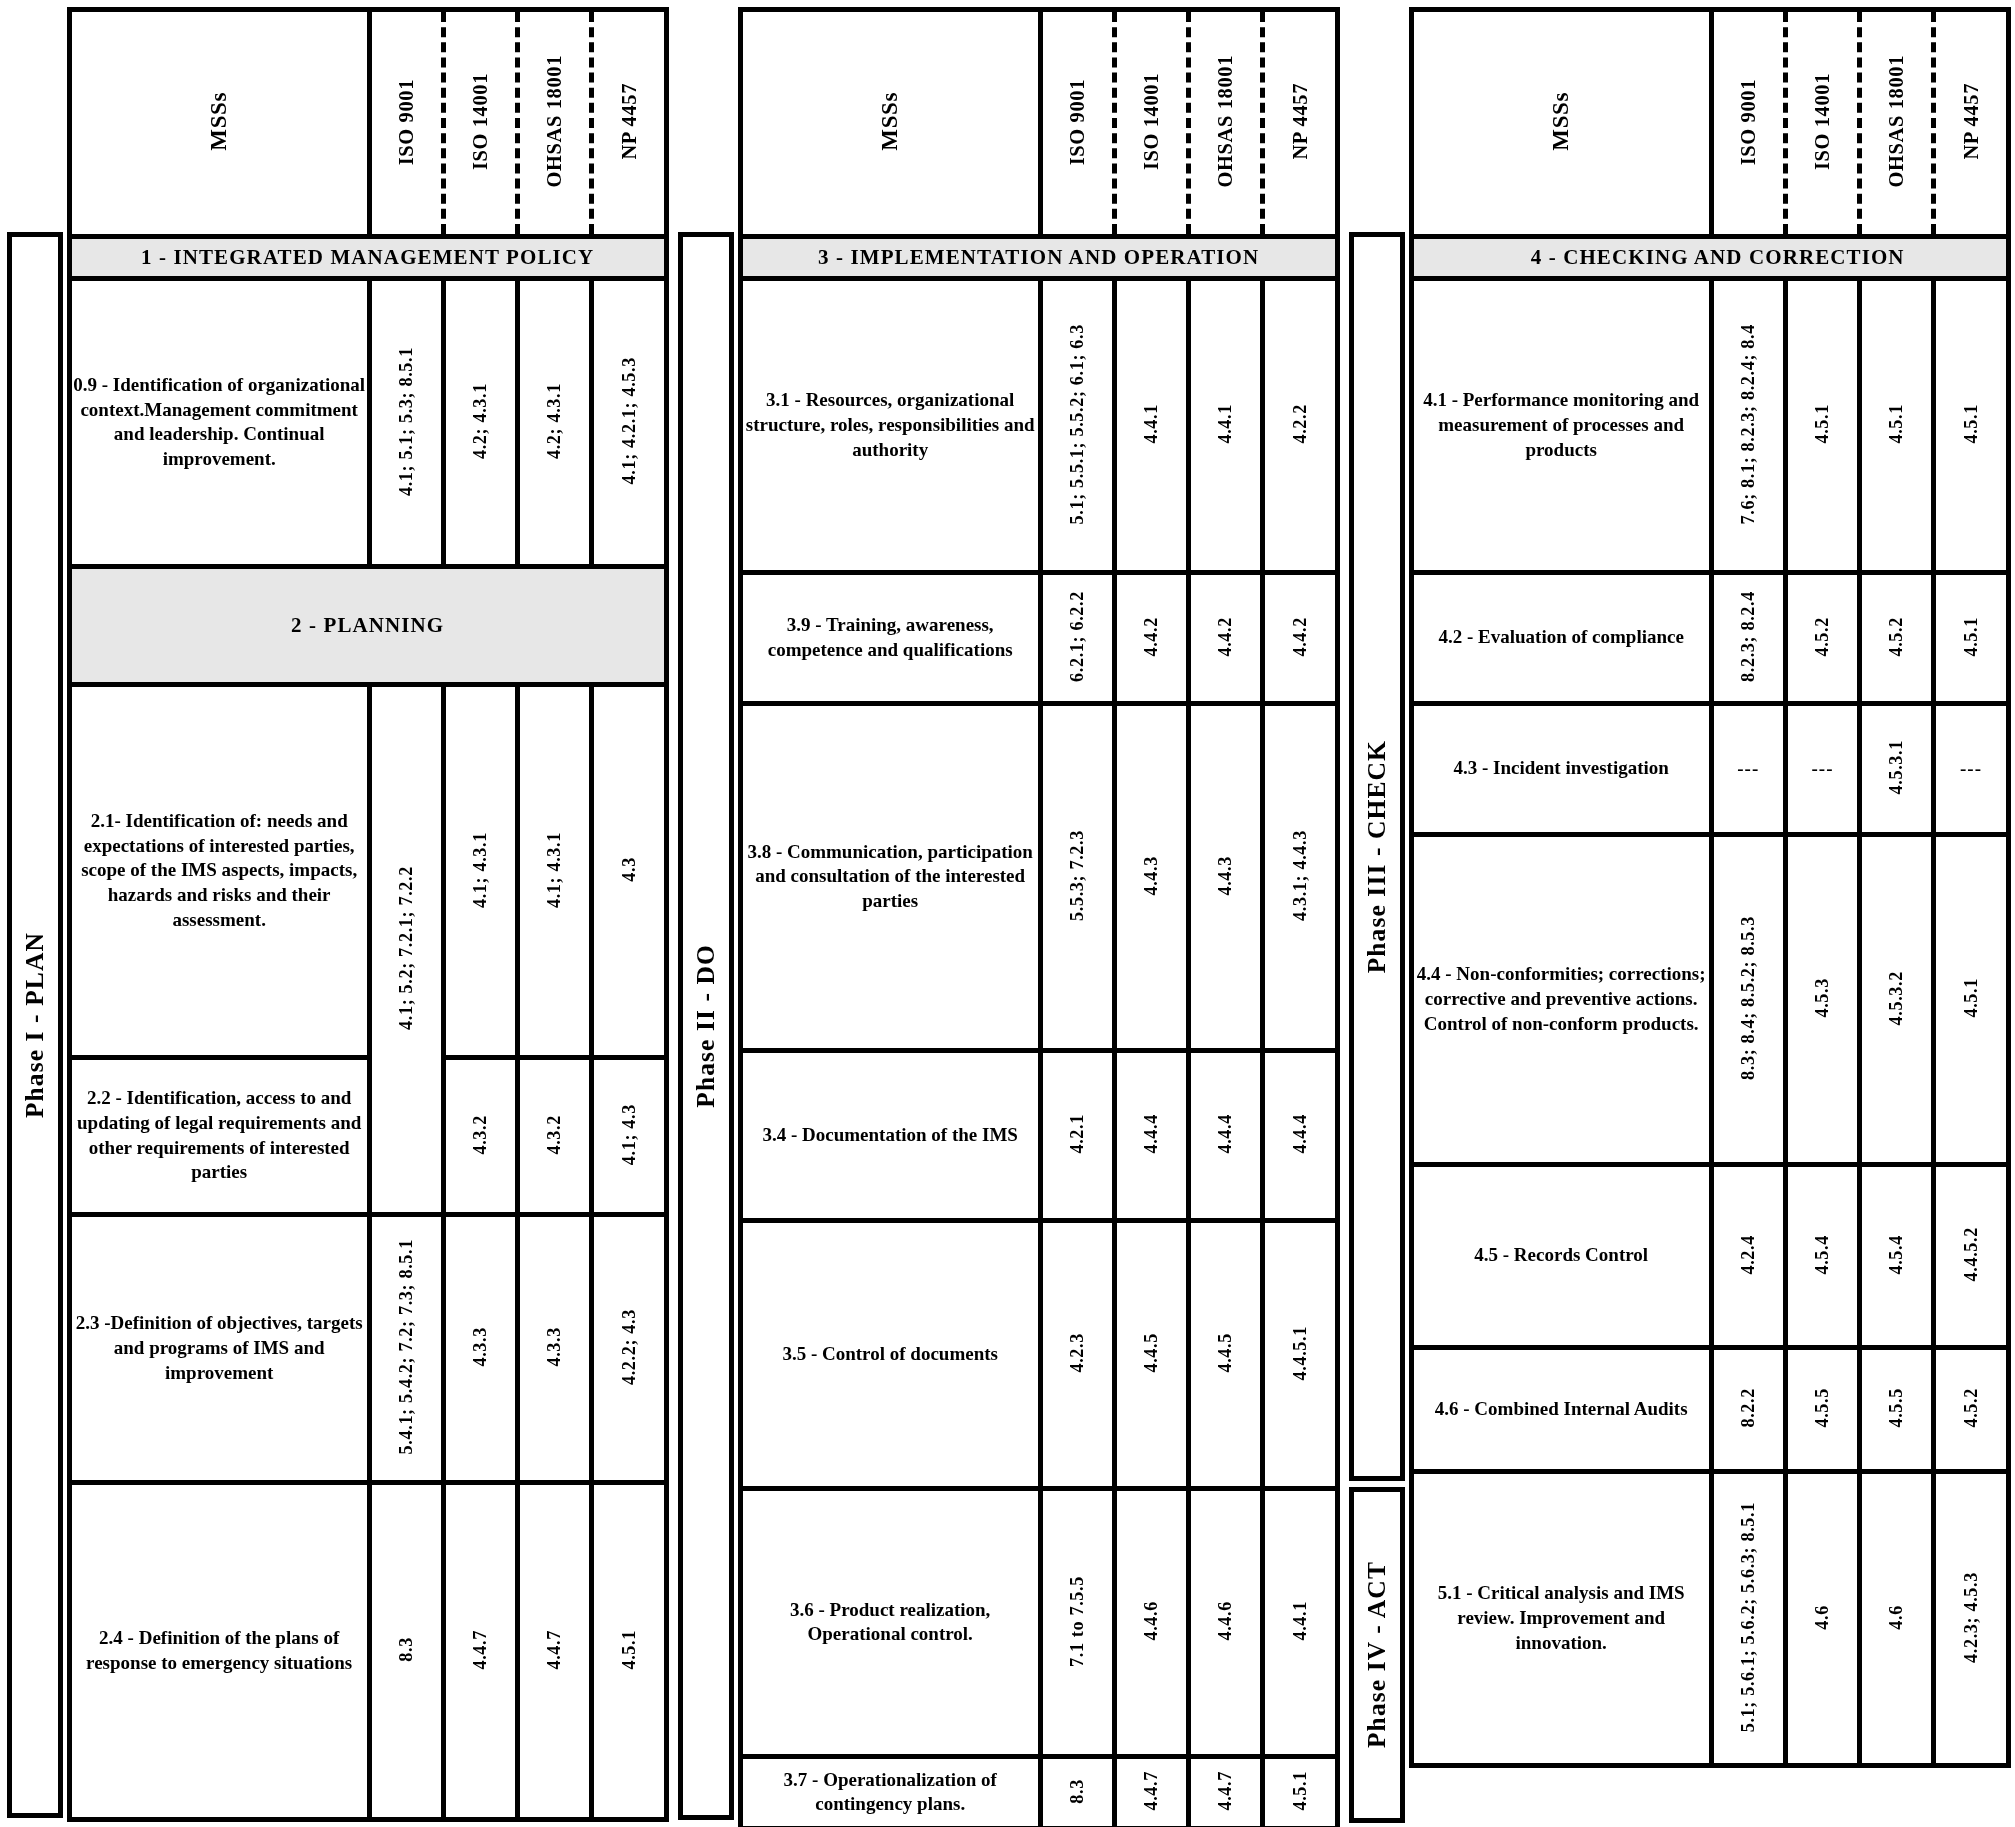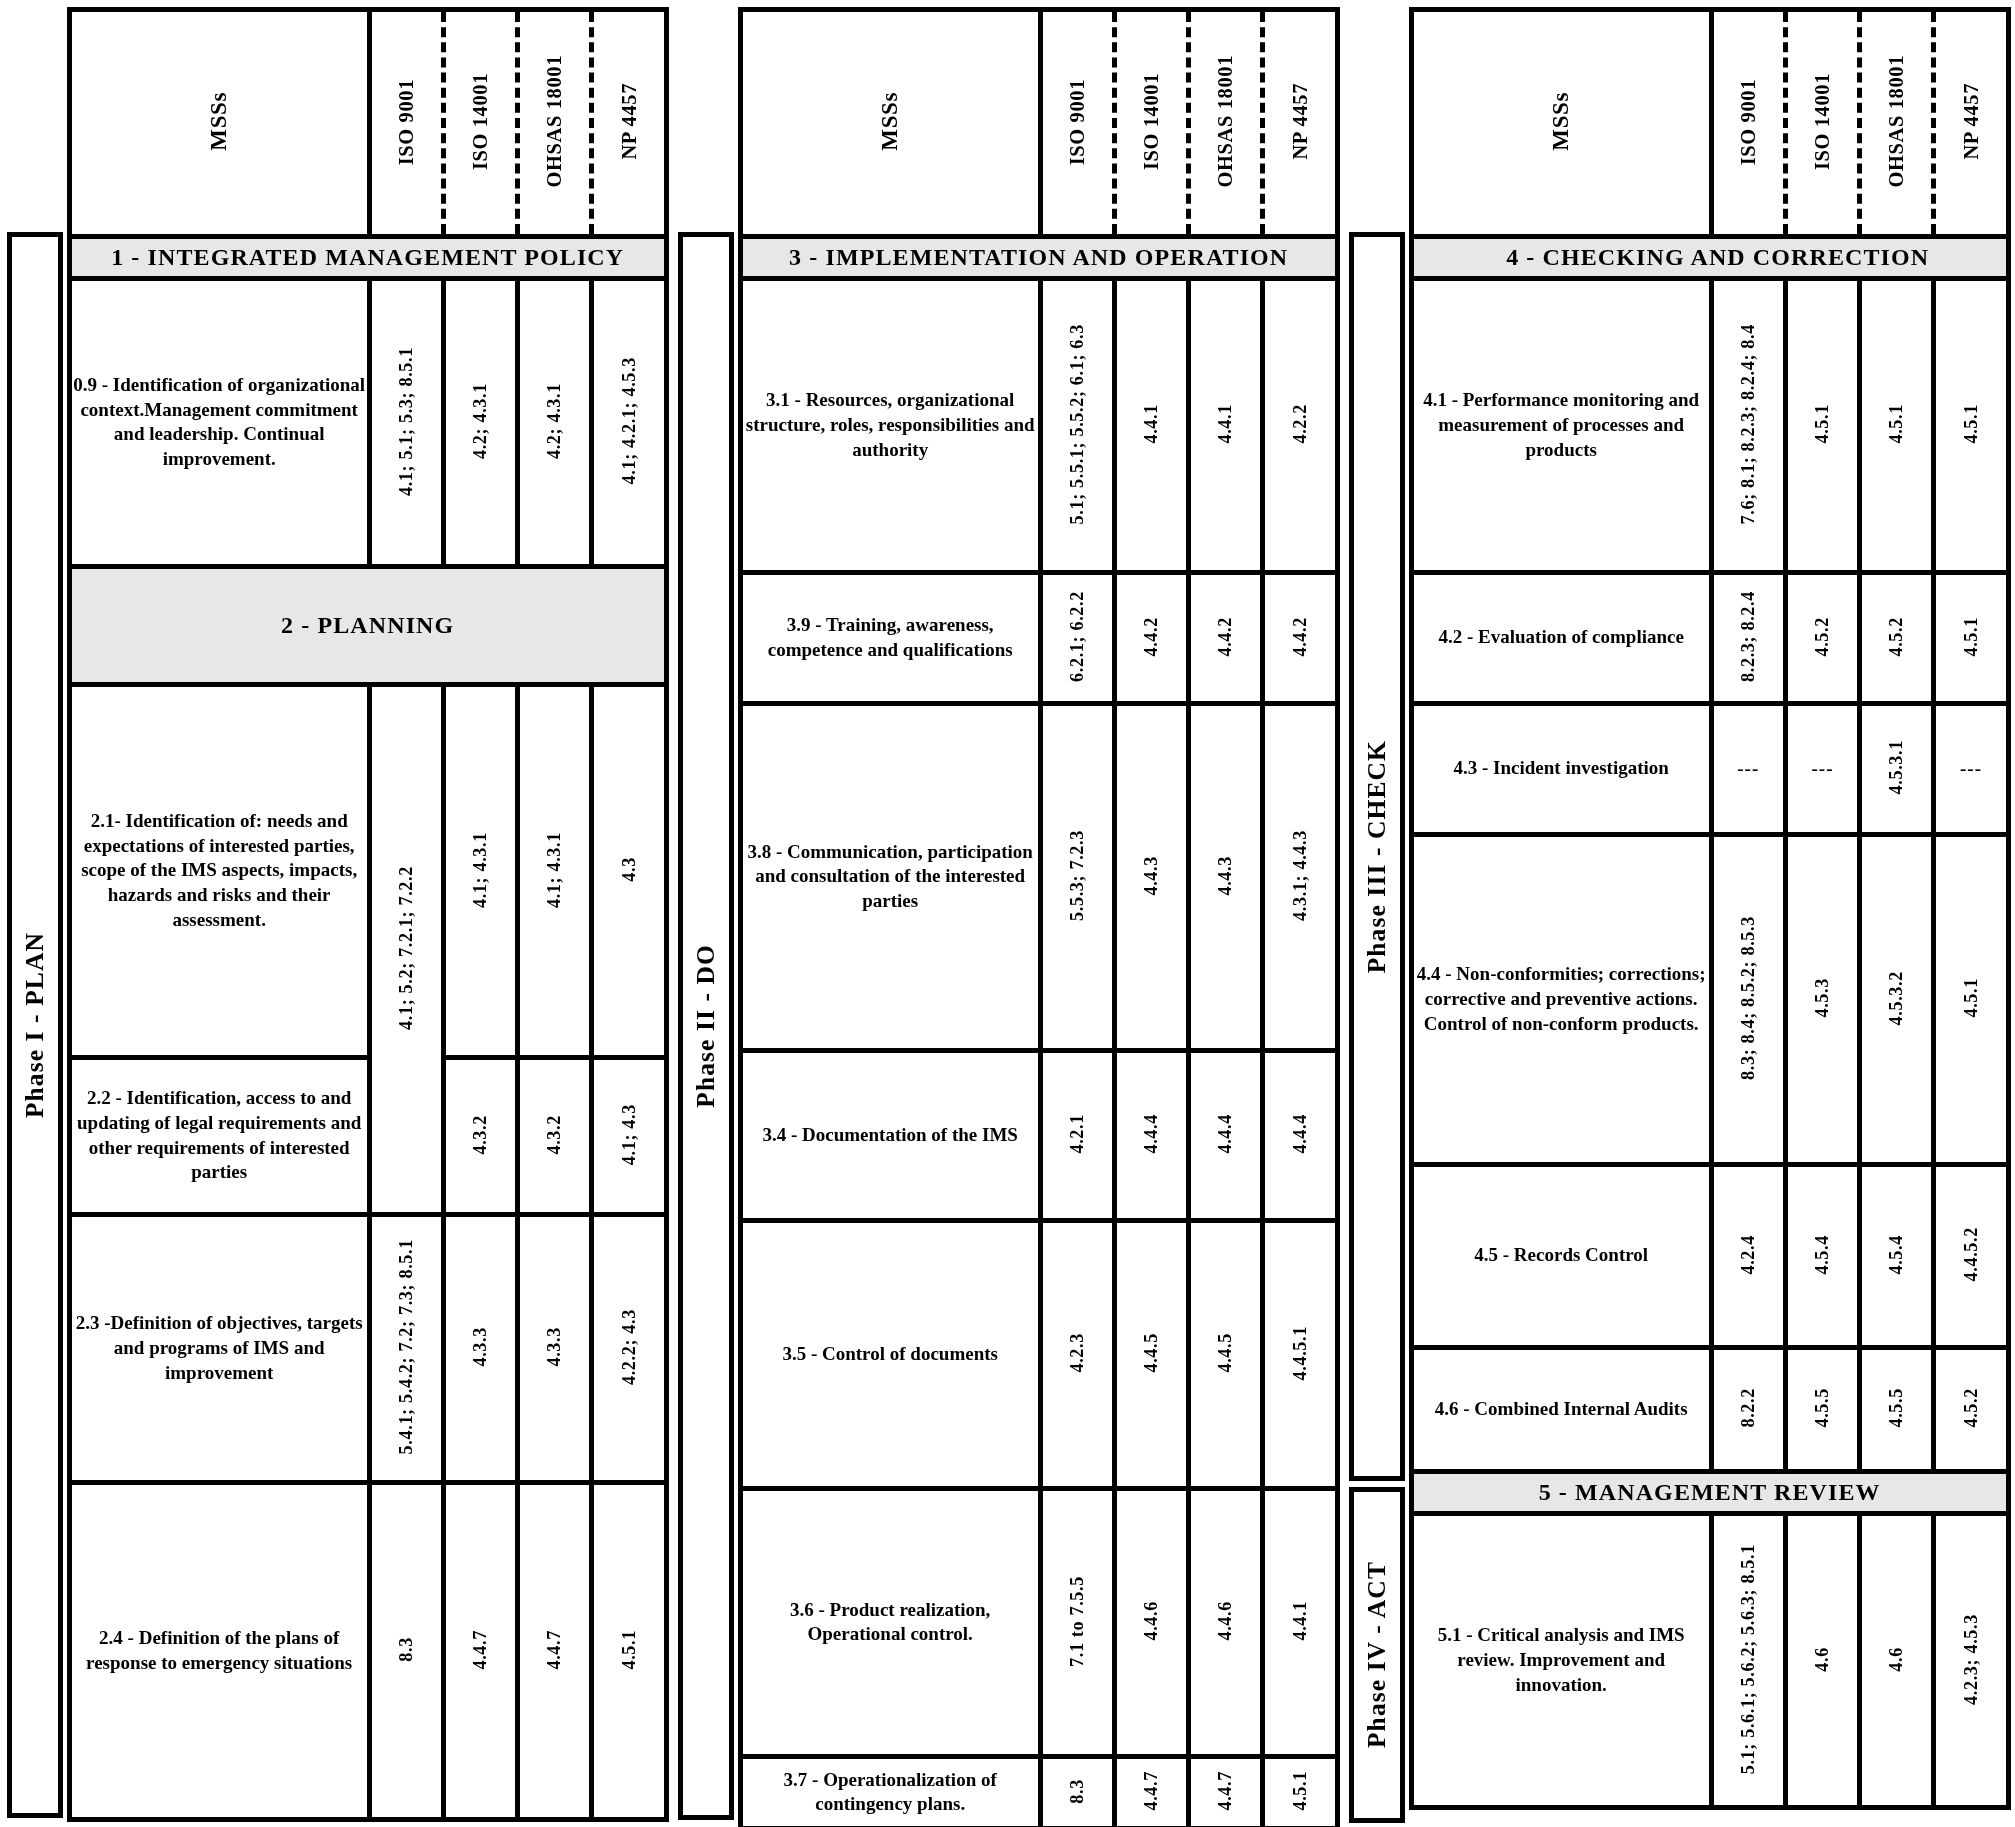--- a/index.html
+++ b/index.html
@@ -42,21 +42,21 @@
 
   .vert {
     writing-mode:vertical-rl; transform:rotate(180deg);
     display:inline-block; white-space:nowrap;
   }
   .mssv { font-size:23px; letter-spacing:0.6px; }
   .stdv { font-size:20.5px; letter-spacing:0.6px; }
   .numv { font-size:18.3px; letter-spacing:0.6px; }
 
   .sec-td {
-    background:#e7e7e7; font-size:24px; letter-spacing:1.1px;
+    background:#e7e7e7; font-size:21px; letter-spacing:1.1px;
     text-align:left; padding-left:7.8px;
   }
   .sec-td.centered { text-align:center; padding-left:16px; }
 
   .desc { font-size:19px; line-height:1.3; padding:5.6px 9px; }
   .dash { font-size:19px; letter-spacing:1.1px; }
 </style>
 </head>
 <body>
 
@@ -263,23 +263,20 @@
         <td><span class="vert numv">4.5.4</span></td>
         <td><span class="vert numv">4.4.5.2</span></td>
       </tr>
       <tr style="height:124px">
         <td class="desc">4.6 - Combined Internal Audits</td>
         <td><span class="vert numv">8.2.2</span></td>
         <td><span class="vert numv">4.5.5</span></td>
         <td><span class="vert numv">4.5.5</span></td>
         <td><span class="vert numv">4.5.2</span></td>
       </tr>
-      <tr style="height:42px">
-        <td class="sec-td" colspan="5">5 - MANAGEMENT REVIEW</td>
-      </tr>
       <tr style="height:294px">
         <td class="desc">5.1 - Critical analysis and IMS review. Improvement and innovation.</td>
         <td><span class="vert numv">5.1; 5.6.1; 5.6.2; 5.6.3; 8.5.1</span></td>
         <td><span class="vert numv">4.6</span></td>
         <td><span class="vert numv">4.6</span></td>
         <td><span class="vert numv">4.2.3; 4.5.3</span></td>
       </tr>
     </tbody>
       </table>
   </div>

